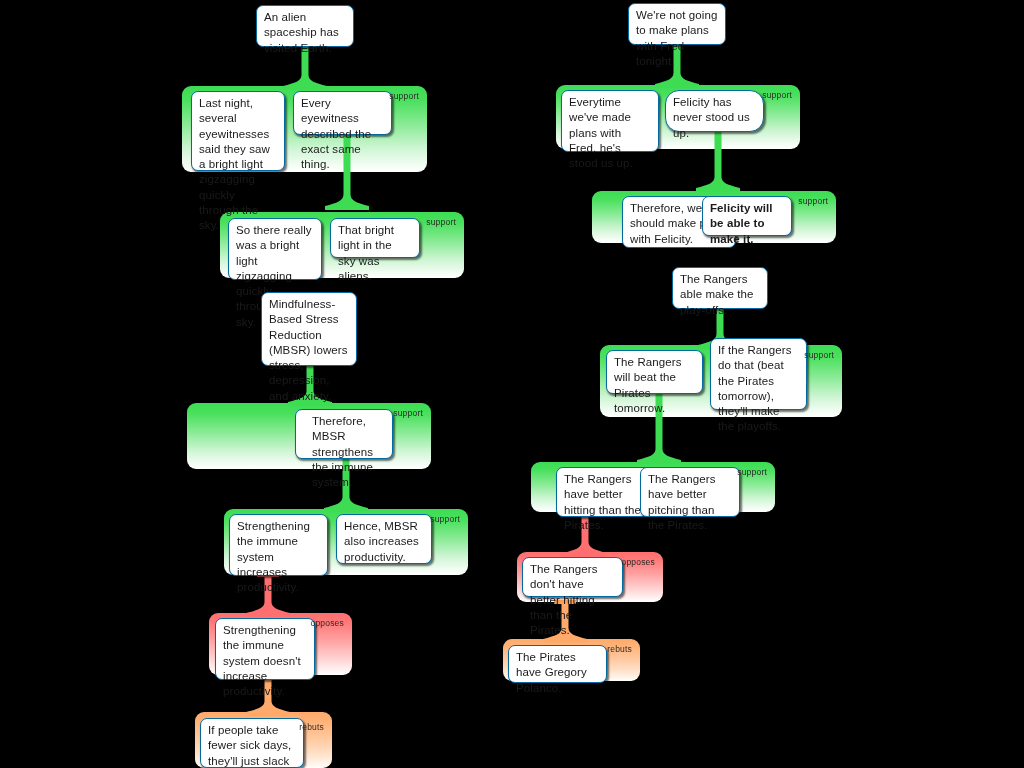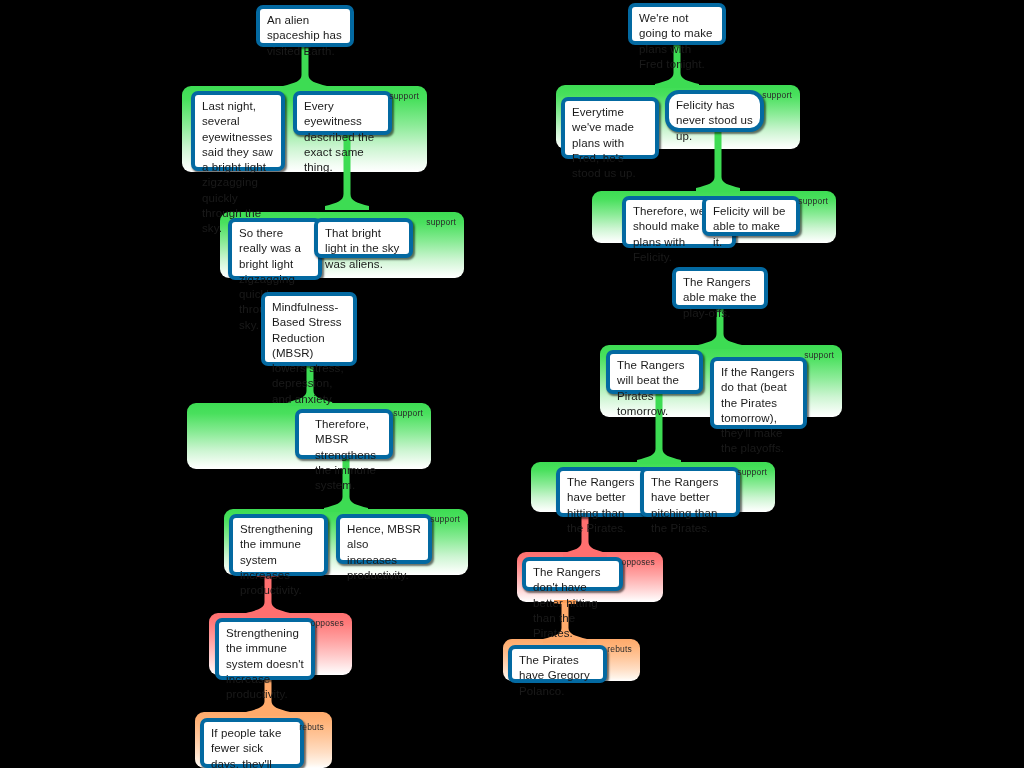--- a/index.html
+++ b/index.html
@@ -11,21 +11,21 @@
     overflow:hidden;
     position:relative;
   }
   #canvas{position:absolute;left:0;top:0;width:1024px;height:768px;}
 
   
   .claim{
     position:absolute;
     box-sizing:border-box;
     background:#ffffff;
-    border:4px solid #0369a1;
+    border:1px solid #0369a1;
     border-radius:7px;
     box-shadow:1.5px 2px 2px rgba(0,0,0,0.55);
     font-size:11.5px;
     line-height:15.3px;
     color:#1a1a1a;
     padding:4px 7px 4px 7px;
     z-index:5;
     letter-spacing:.1px;
   }
 
@@ -83,21 +83,21 @@
     <svg width="44" height="77" viewBox="0 0 44 77">
       <path d="M18.5 0 L25.5 0 L25.5 61 C25.5 68 32 70 44 73 L44 77 L0 77 L0 73 C12 70 18.5 68 18.5 61 Z" fill="#3ddc53"></path>
     </svg>
   </div>
 
   <div class="group support" style="left:220px;top:212px;width:244px;height:66px;"></div>
   <div class="group-label" style="left:220px;top:212px;width:244px;height:66px;pointer-events:none;">
     <span style="position:absolute;top:5px;right:8px;">support</span>
   </div>
   <div class="claim" style="left:228px;top:218px;width:94px;height:62px;">So there really was a bright light zigzagging quickly through the sky.</div>
-  <div class="claim" style="left:314px;top:218px;width:99px;height:40px;">That bright light in the sky was aliens.</div>
+  <div class="claim" style="left:330px;top:218px;width:90px;height:40px;">That bright light in the sky was aliens.</div>
 
   <div class="claim" style="left:261px;top:292px;width:96px;height:74px;">Mindfulness-Based Stress Reduction (MBSR) lowers stress, depression, and anxiety.</div>
 
   <div class="conn" style="left:288px;top:364px;width:44px;height:42px;">
     <svg width="44" height="42" viewBox="0 0 44 42">
       <path d="M18.5 0 L25.5 0 L25.5 27 C25.5 33 32 35 44 38 L44 42 L0 42 L0 38 C12 35 18.5 33 18.5 27 Z" fill="#3ddc53"></path>
     </svg>
   </div>
 
   <div class="group support" style="left:187px;top:403px;width:244px;height:66px;"></div>
@@ -150,50 +150,50 @@
   <div class="conn" style="left:655px;top:43px;width:44px;height:45px;">
     <svg width="44" height="45" viewBox="0 0 44 45">
       <path d="M18.5 0 L25.5 0 L25.5 30 C25.5 36 32 38 44 41 L44 45 L0 45 L0 41 C12 38 18.5 36 18.5 30 Z" fill="#3ddc53"></path>
     </svg>
   </div>
 
   <div class="group support" style="left:556px;top:85px;width:244px;height:64px;"></div>
   <div class="group-label" style="left:556px;top:85px;width:244px;height:64px;pointer-events:none;">
     <span style="position:absolute;top:5px;right:8px;">support</span>
   </div>
-  <div class="claim" style="left:561px;top:90px;width:98px;height:62px;margin-top:7px;">Everytime we've made plans with Fred, he's stood us up.</div>
+  <div class="claim" style="left:561px;top:90px;width:98px;height:62px;">Everytime we've made plans with Fred, he's stood us up.</div>
   <div class="claim" style="left:665px;top:90px;width:99px;height:42px;border-radius:14px;">Felicity has never stood us up.</div>
 
   <div class="conn" style="left:696px;top:130px;width:44px;height:62px;">
     <svg width="44" height="62" viewBox="0 0 44 62">
       <path d="M18.5 0 L25.5 0 L25.5 47 C25.5 53 32 55 44 58 L44 62 L0 62 L0 58 C12 55 18.5 53 18.5 47 Z" fill="#3ddc53"></path>
     </svg>
   </div>
 
   <div class="group support" style="left:592px;top:191px;width:244px;height:52px;"></div>
   <div class="group-label" style="left:592px;top:191px;width:244px;height:52px;pointer-events:none;">
     <span style="position:absolute;top:5px;right:8px;">support</span>
   </div>
   <div class="claim" style="left:622px;top:196px;width:114px;height:52px;">Therefore, we should make plans with Felicity.</div>
-  <div class="claim" style="left:702px;top:196px;width:98px;height:40px;">Felicity will be able to make it.</div>
+  <div class="claim" style="left:702px;top:196px;width:90px;height:40px;font-weight:bold;">Felicity will be able to make it.</div>
 
   <div class="claim" style="left:672px;top:267px;width:96px;height:42px;">The Rangers able make the play-offs.</div>
 
   <div class="conn" style="left:698px;top:307px;width:44px;height:42px;">
     <svg width="44" height="42" viewBox="0 0 44 42">
       <path d="M18.5 0 L25.5 0 L25.5 27 C25.5 33 32 35 44 38 L44 42 L0 42 L0 38 C12 35 18.5 33 18.5 27 Z" fill="#3ddc53"></path>
     </svg>
   </div>
 
   <div class="group support" style="left:600px;top:345px;width:242px;height:72px;"></div>
   <div class="group-label" style="left:600px;top:345px;width:242px;height:72px;pointer-events:none;">
     <span style="position:absolute;top:5px;right:8px;">support</span>
   </div>
   <div class="claim" style="left:606px;top:350px;width:97px;height:44px;">The Rangers will beat the Pirates tomorrow.</div>
-  <div class="claim" style="left:710px;top:357px;width:97px;height:72px;">If the Rangers do that (beat the Pirates tomorrow), they'll make the playoffs.</div>
+  <div class="claim" style="left:710px;top:338px;width:97px;height:72px;">If the Rangers do that (beat the Pirates tomorrow), they'll make the playoffs.</div>
 
   <div class="conn" style="left:637px;top:392px;width:44px;height:72px;">
     <svg width="44" height="72" viewBox="0 0 44 72">
       <path d="M18.5 0 L25.5 0 L25.5 57 C25.5 63 32 65 44 68 L44 72 L0 72 L0 68 C12 65 18.5 63 18.5 57 Z" fill="#3ddc53"></path>
     </svg>
   </div>
 
   <div class="group support" style="left:531px;top:462px;width:244px;height:50px;"></div>
   <div class="group-label" style="left:531px;top:462px;width:244px;height:50px;pointer-events:none;">
     <span style="position:absolute;top:5px;right:8px;">support</span>
@@ -205,21 +205,21 @@
     <svg width="44" height="44" viewBox="0 0 44 44">
       <rect x="11" y="0" width="22" height="4" fill="#ff5a5a"></rect>
       <path d="M18.5 3 L25.5 3 L25.5 29 C25.5 35 32 37 44 40 L44 44 L0 44 L0 40 C12 37 18.5 35 18.5 29 Z" fill="#ff6f6f"></path>
     </svg>
   </div>
 
   <div class="group opposes" style="left:517px;top:552px;width:146px;height:50px;"></div>
   <div class="group-label" style="left:517px;top:552px;width:146px;height:50px;pointer-events:none;">
     <span style="position:absolute;top:5px;right:8px;">opposes</span>
   </div>
-  <div class="claim" style="left:522px;top:557px;width:101px;height:34px;">The Rangers don't have better hitting than the Pirates.</div>
+  <div class="claim" style="left:522px;top:557px;width:101px;height:40px;">The Rangers don't have better hitting than the Pirates.</div>
 
   <div class="conn" style="left:543px;top:600px;width:44px;height:43px;">
     <svg width="44" height="43" viewBox="0 0 44 43">
       <rect x="11" y="0" width="22" height="4" fill="#ff9f57"></rect>
       <path d="M18.5 3 L25.5 3 L25.5 28 C25.5 34 32 36 44 39 L44 43 L0 43 L0 39 C12 36 18.5 34 18.5 28 Z" fill="#ffaa6b"></path>
     </svg>
   </div>
 
   <div class="group rebuts" style="left:503px;top:639px;width:137px;height:42px;"></div>
   <div class="group-label" style="left:503px;top:639px;width:137px;height:42px;pointer-events:none;">

